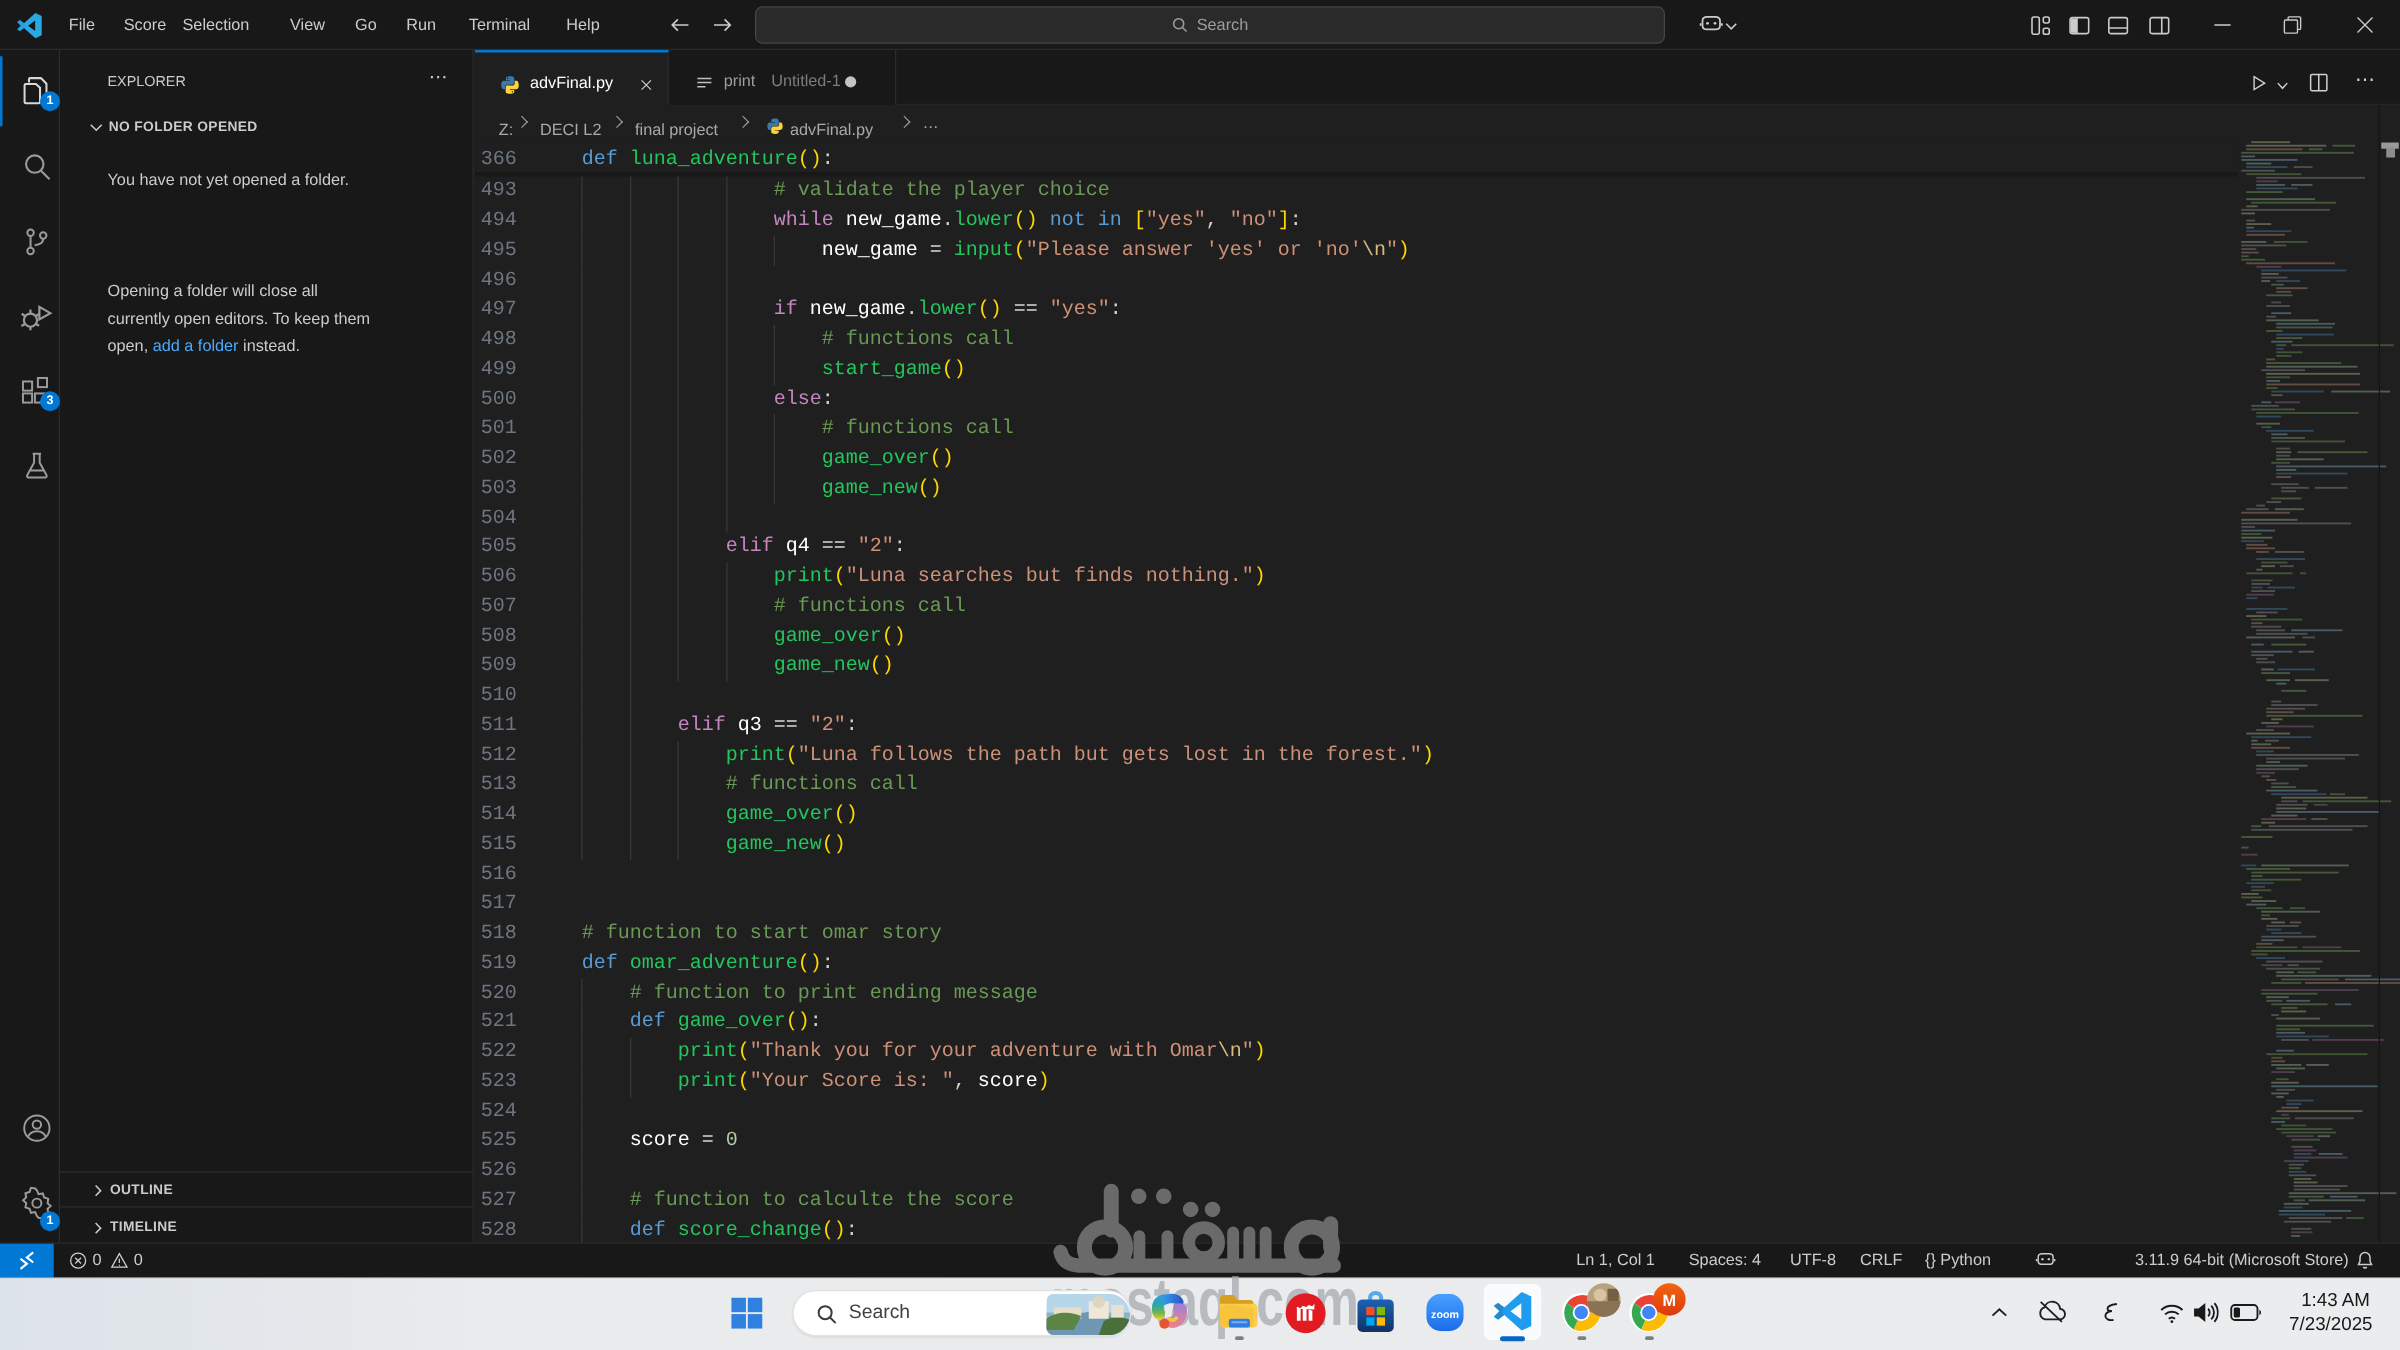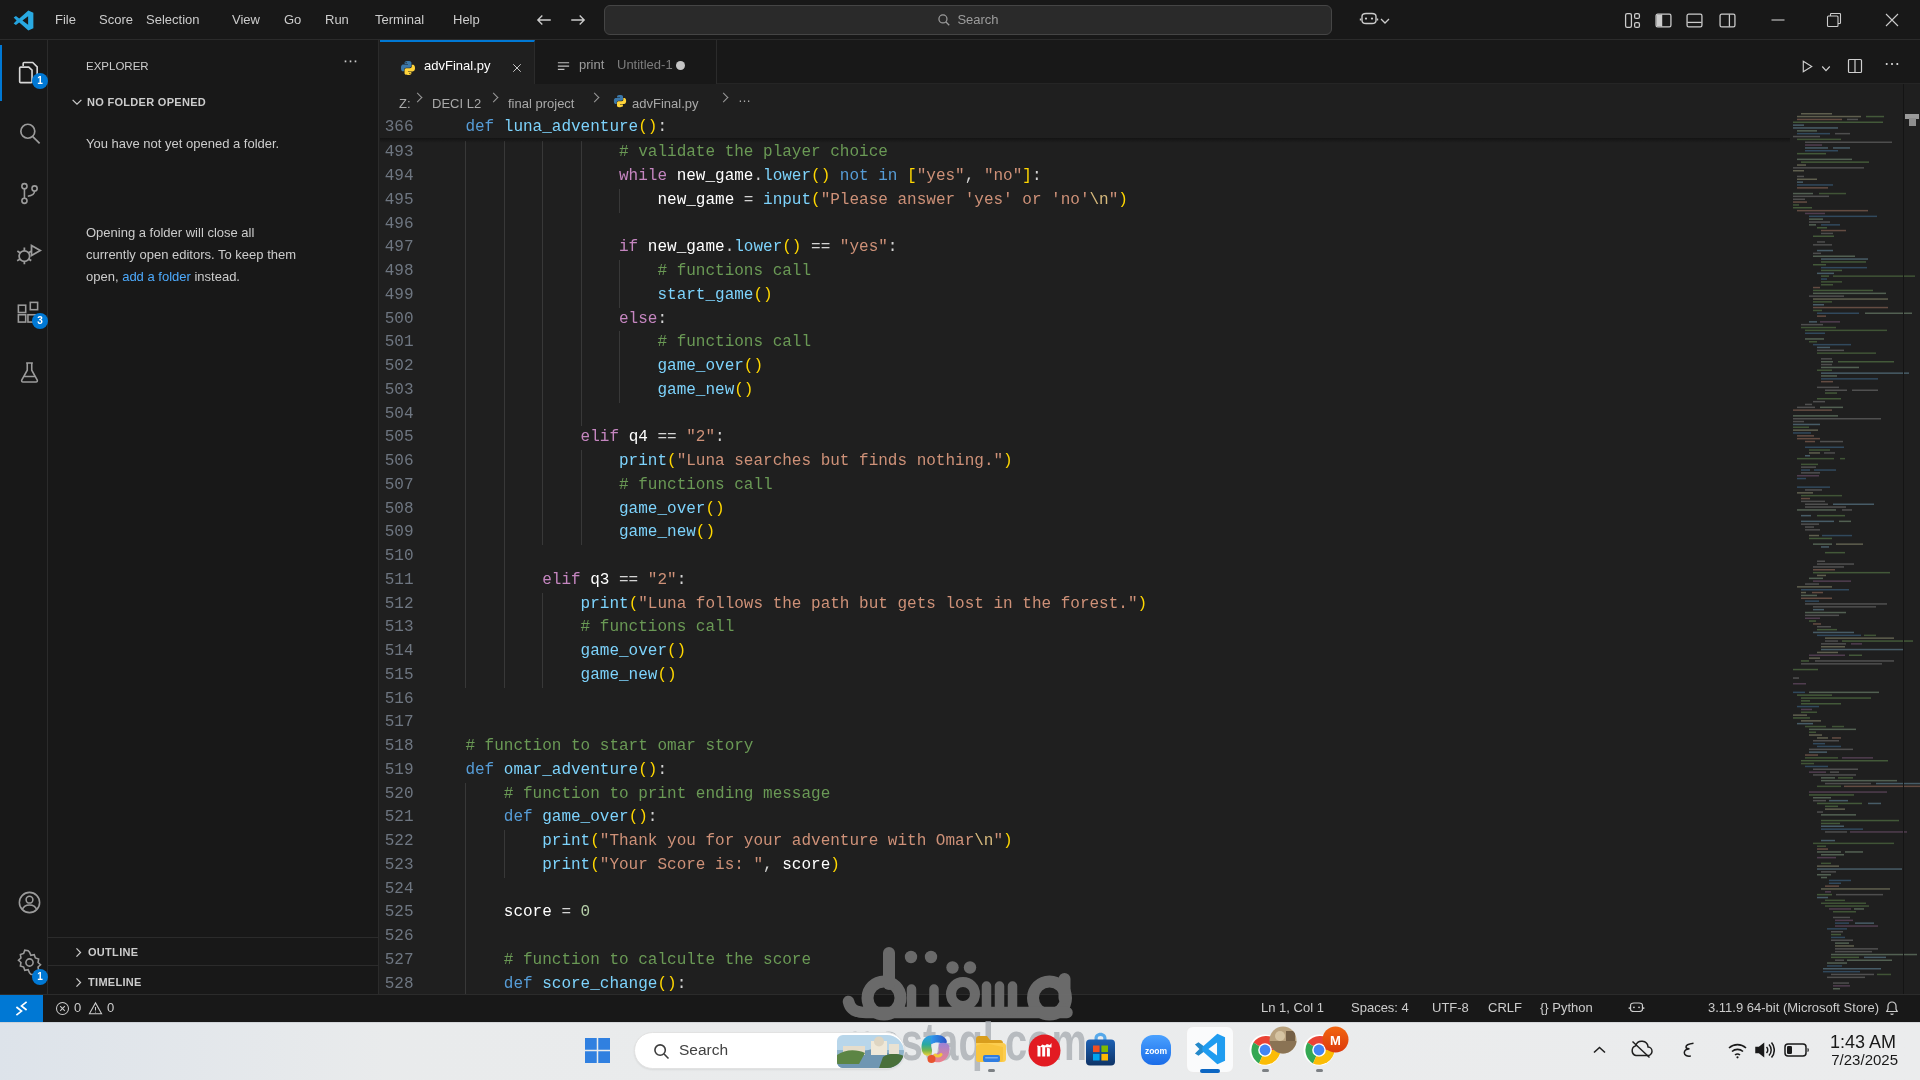--- a/index.html
+++ b/index.html
@@ -17,21 +17,21 @@
 .shead{font-size:11px;font-weight:bold;color:#cccccc;letter-spacing:.3px}
 
 #tabs{position:absolute;left:380px;top:40px;width:1540px;height:44px;background:#181818;border-bottom:1px solid #252525}
 #tab1{position:absolute;left:0;top:0;width:155px;height:44px;background:#1f1f1f;border-top:2px solid #0078d4;border-right:1px solid #2b2b2b}
 #tab2{position:absolute;left:155px;top:0;width:182px;height:44px;background:#181818;border-right:1px solid #2b2b2b;color:#9d9d9d}
 #breadcrumb{position:absolute;left:380px;top:84px;width:1540px;height:28px;background:#1f1f1f;color:#a9a9a9;font-size:13px}
 #editor{position:absolute;left:380px;top:84px;width:1540px;height:910px;background:#1f1f1f}
 .cl{position:absolute;left:0;width:1530px;height:23.75px;font-family:"Liberation Mono",monospace;font-size:16px;line-height:23.75px;white-space:pre}
 .ln{position:absolute;left:360px;width:53.5px;text-align:right;color:#6e7681}
 .t{position:absolute;color:#cccccc}
-.w{color:#d4d4d4}.k{color:#c586c0}.kb{color:#569cd6}.f{color:#7dd3fc}.v{color:#ffffff}
+.w{color:#d4d4d4}.k{color:#c586c0}.kb{color:#569cd6}.f{color:#22c55e}.v{color:#ffffff}
 .s{color:#ce9178}.e{color:#d7ba7d}.n{color:#b5cea8}.c{color:#6a9955}.b1{color:#ffd700}
 .ig{position:absolute;top:0;width:1px;height:23.75px;background:#383838}
 .sticky{position:absolute;left:380px;top:113.3px;width:1410px;height:24.9px;background:#1f1f1f}
 .sticky .cl{left:-380px}
 .mm{position:absolute;left:0;top:0}
 
 #statusbar{position:absolute;left:0;top:994px;width:1920px;height:28px;background:#181818;border-top:1px solid #2b2b2b;color:#cccccc;font-size:13px}
 
 #taskbar{position:absolute;left:0;top:1022px;width:1920px;height:58px;border-top:1px solid rgba(120,130,140,.18);background:linear-gradient(90deg,#dde3ea 0%,#e9ebec 20%,#ebeced 100%)}
 
@@ -793,15 +793,15 @@
     </svg>
  <svg class="abs" style="left:1754px;top:1041px" width="21" height="18" viewBox="0 0 21 18" fill="none" stroke="#1a1a1a" stroke-width="1.5">
       <path d="M2 6.5h3L9.5 3v12L5 11.5H2Z" fill="#1a1a1a"></path>
       <path d="M12.5 6a4.2 4.2 0 0 1 0 6M15 3.5a8 8 0 0 1 0 11M17.5 1.5a11.5 11.5 0 0 1 0 15"></path>
     </svg>
  <svg class="abs" style="left:1784px;top:1043px" width="25" height="14" viewBox="0 0 25 14" fill="none" stroke="#1a1a1a" stroke-width="1.5">
       <rect x="1" y="1" width="21" height="12" rx="3"></rect>
       <path d="M23.5 5v4c.8 0 1.3-.7 1.3-2s-.5-2-1.3-2Z" fill="#1a1a1a" stroke="none"></path>
       <rect x="3" y="3" width="5" height="8" rx="1.2" fill="#1a1a1a" stroke="none"></rect>
     </svg>
- <div class="abs" style="left:1790px;top:1032px;width:106px;height:18px;font-size:18px;color:#191919;text-align:right">1:43 AM</div>
+ <div class="abs" style="left:1790px;top:1032px;width:106px;height:18px;font-size:15px;color:#191919;text-align:right">1:43 AM</div>
  <div class="abs" style="left:1790px;top:1051px;width:108px;height:18px;font-size:15px;color:#191919;text-align:right">7/23/2025</div>
 </div>
 
 </body></html>

